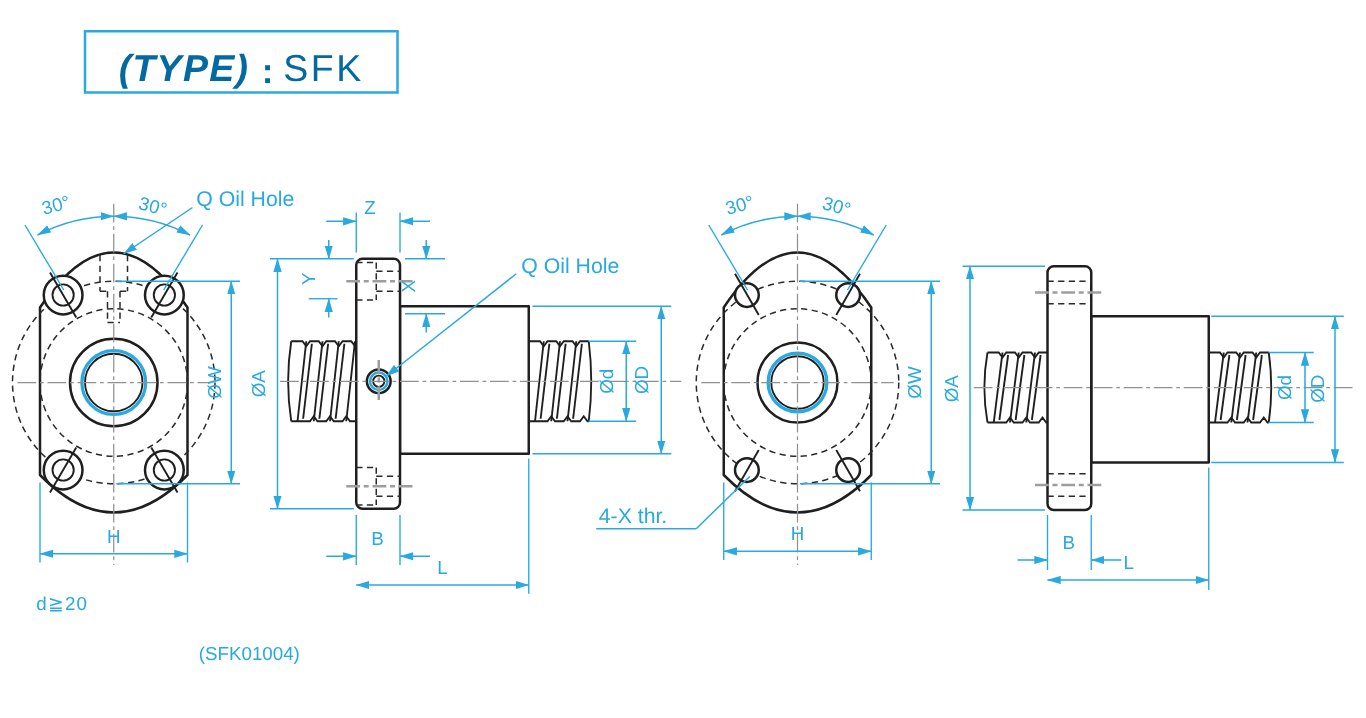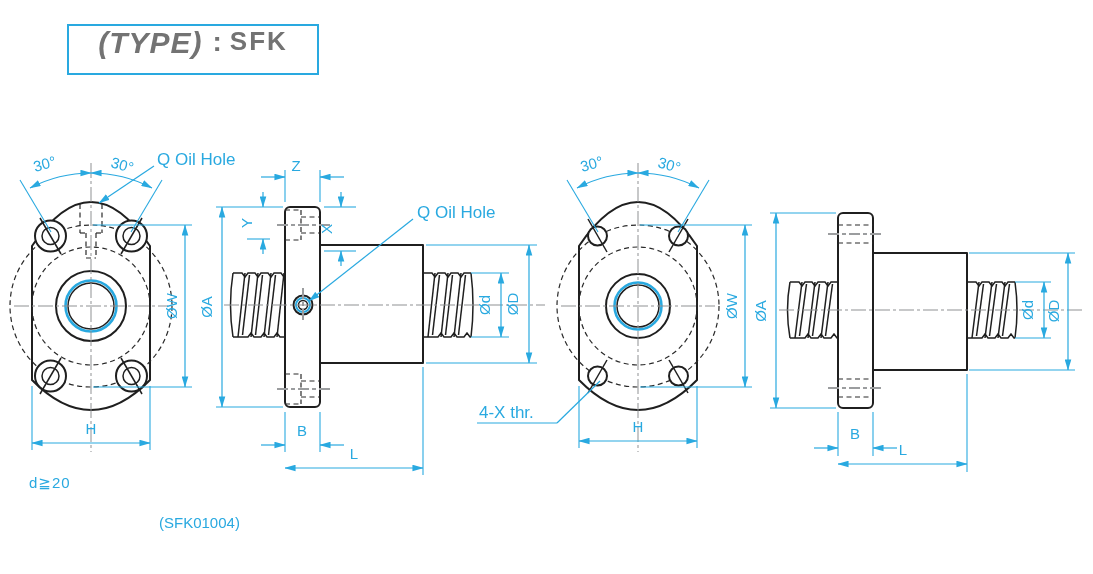--- a/index.html
+++ b/index.html
@@ -1,23 +1,23 @@
 <!DOCTYPE html>
 <html><head>
 <meta charset="utf-8">
 <style>
   html,body{margin:0;padding:0;background:#ffffff;}
   #page{position:relative;width:1093px;height:574px;background:#fff;overflow:hidden;
         font-family:"Liberation Sans", sans-serif;}
   #title-box{position:absolute;left:67px;top:24px;width:248px;height:47px;
-        border:2px solid #29a9e0;display:flex;align-items:flex-start;justify-content:center;
-        color:#737373;white-space:nowrap;}
+        border:2px solid #29a9e0;display:flex;align-items:flex-end;justify-content:center;
+        color:#0369a1;white-space:nowrap;}
   #title-box .t-type{font-size:30px;font-weight:bold;font-style:italic;letter-spacing:1px;}
   #title-box .t-colon{font-size:28px;font-weight:bold;margin:0 8px 0 10px;}
-  #title-box .t-code{font-size:26px;font-weight:bold;letter-spacing:2px;}
+  #title-box .t-code{font-size:30px;font-weight:normal;letter-spacing:2px;}
   svg{position:absolute;left:0;top:0;}
   
   .o  {stroke:#1f1f1f;stroke-width:2;fill:none;stroke-linejoin:round;stroke-linecap:round;}
   .of {stroke:#1f1f1f;stroke-width:2;fill:#ffffff;stroke-linejoin:round;}
   .o1 {stroke:#1f1f1f;stroke-width:1.5;fill:none;}
   .hid{stroke:#2a2a2a;stroke-width:1.2;fill:none;stroke-dasharray:5,3.5;}
   .cen{stroke:#8f9193;stroke-width:1;fill:none;stroke-dasharray:15,3,3,3;}
   .cg {stroke:#9b9d9f;stroke-width:2;fill:none;stroke-dasharray:11,3,4,3;}
   .dim{stroke:#29a9e0;stroke-width:1.2;fill:none;}
   .ext{stroke:#29a9e0;stroke-width:1.1;fill:none;}

